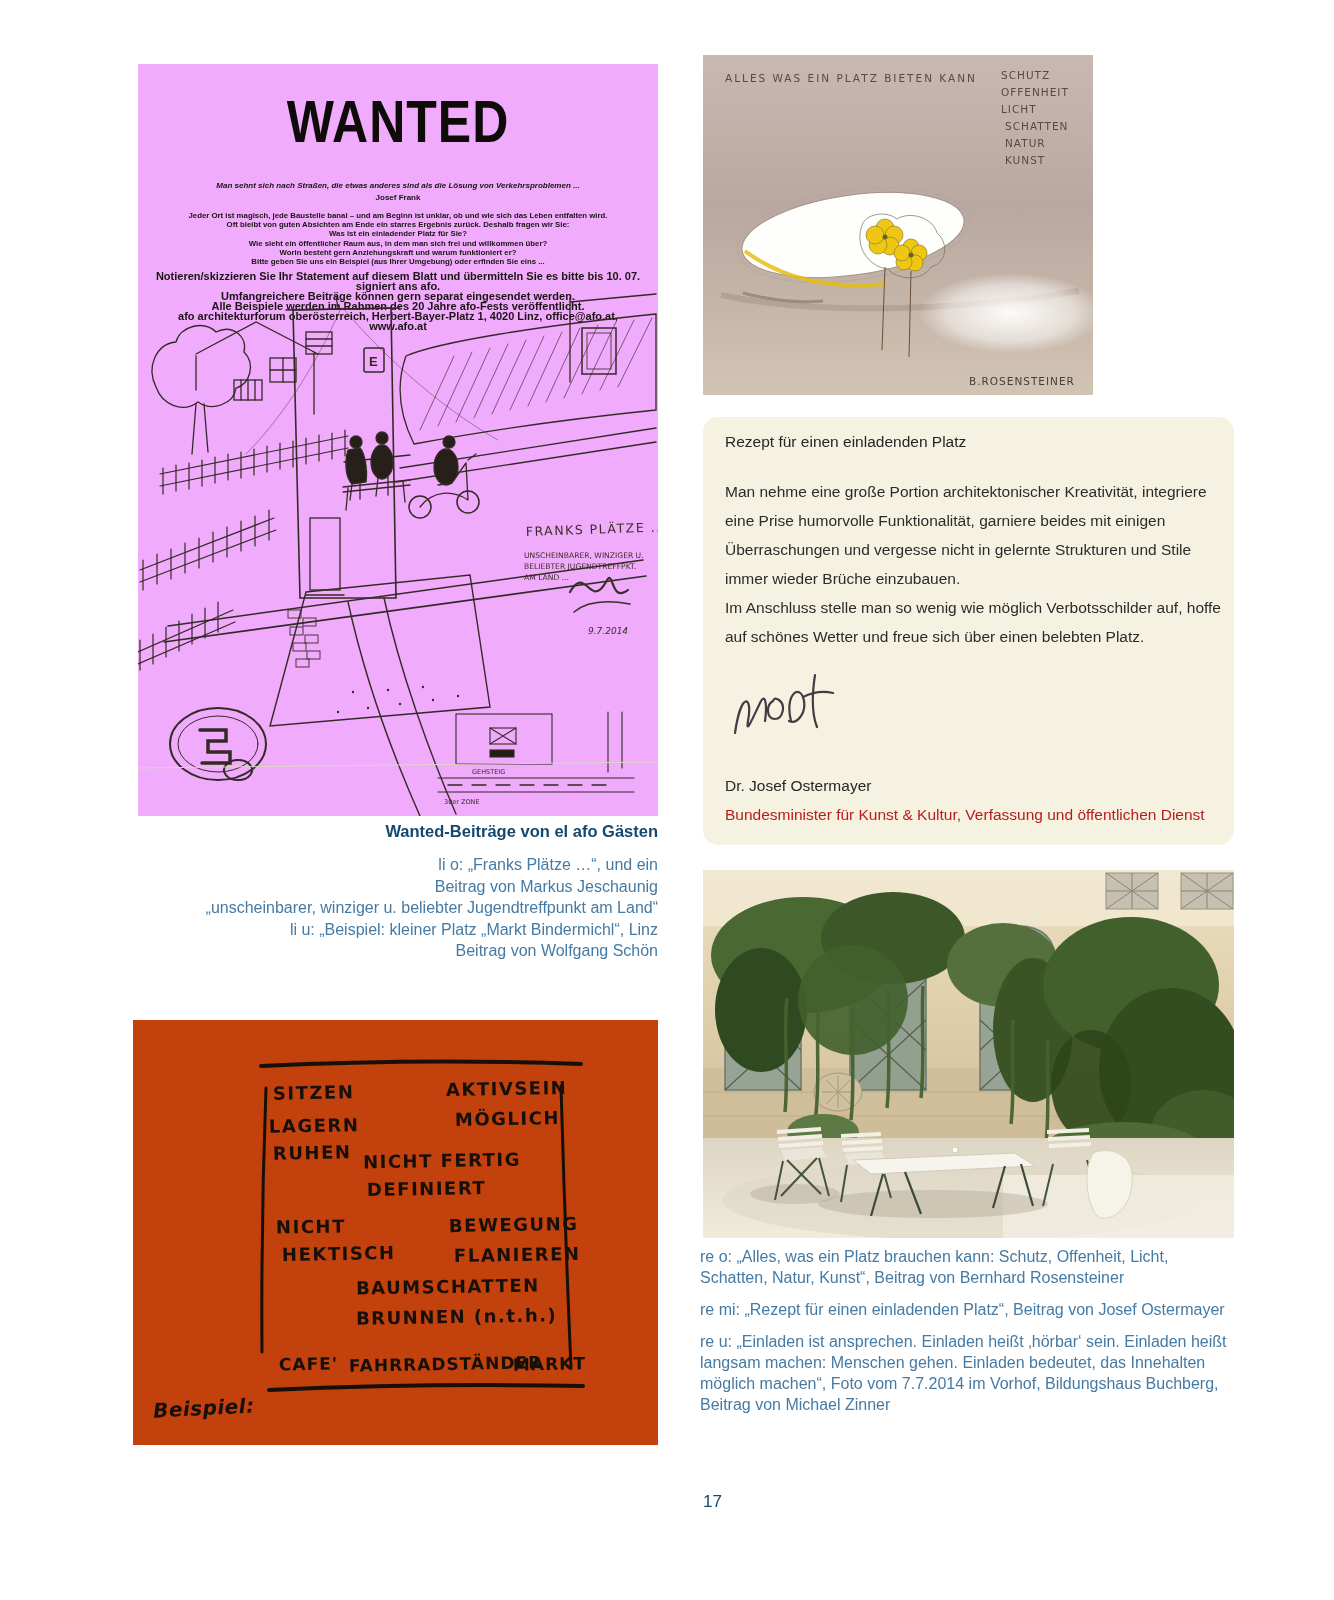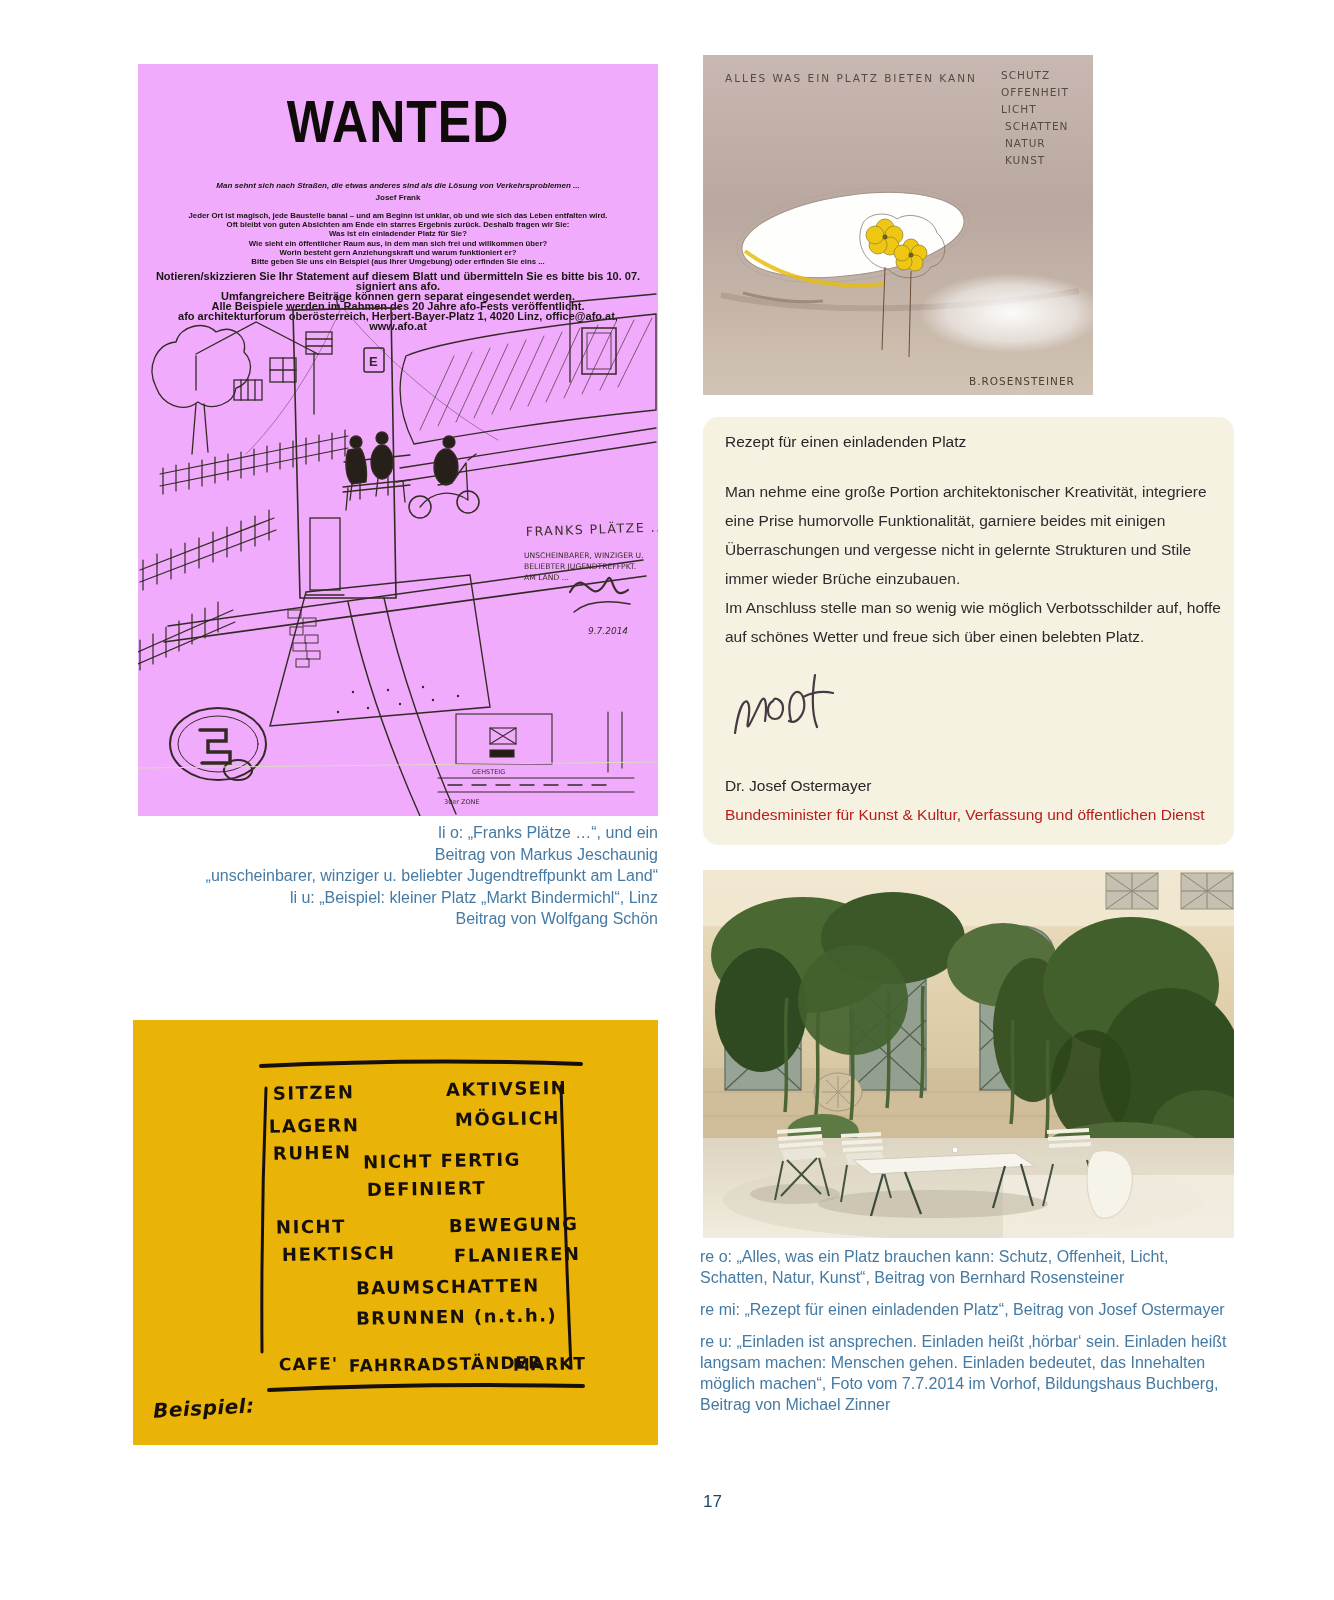--- a/index.html
+++ b/index.html
@@ -14,21 +14,21 @@
   .p-quote{top:117px;font-size:8px;font-style:italic;}
   .p-author{top:129px;font-size:8px;}
   .p-intro{top:147px;font-size:7.8px;line-height:9.2px;font-weight:700;}
   .p-notice{top:207px;font-size:11px;line-height:10px;}
   .sketch-svg{left:0;top:228px;}
   
   .lcap{left:138px;top:822px;width:520px;text-align:right;}
   .lcap h3{margin:0 0 13px 0;font-size:16.5px;font-weight:700;color:#16486e;}
   .lcap div{font-size:16px;line-height:21.5px;color:#447aa4;}
   
-  .notes{left:133px;top:1020px;width:525px;height:425px;background:#eab308;}
+  .notes{left:133px;top:1020px;width:525px;height:425px;background:#c2410c;}
   .mk{position:absolute;font-family:"DejaVu Sans",sans-serif;font-weight:700;font-size:18px;
       letter-spacing:1.5px;color:#17100a;transform:rotate(-1deg);white-space:nowrap;}
   .mk.small{font-size:17px;letter-spacing:1px;}
   .mk.script{font-weight:600;font-style:italic;font-size:20px;letter-spacing:.5px;transform:rotate(-3deg);}
   
   .drawing{left:703px;top:55px;width:390px;height:340px;}
   .recipe{left:703px;top:417px;width:531px;height:428px;background:#f6f2e2;border-radius:15px;}
   .recipe .t{left:22px;top:16px;font-size:15.5px;color:#262626;}
   .recipe .p1{left:22px;top:60px;width:494px;font-size:15.5px;line-height:29px;color:#2b2b2b;}
   .recipe .p2{left:22px;top:176px;width:500px;font-size:15.5px;line-height:29px;color:#2b2b2b;}
@@ -181,20 +181,21 @@
           <path d="M432,300 C448,272 452,318 468,290 C476,274 472,312 490,298" stroke-width="2.2" stroke="#3a2e26"></path>
           <path d="M436,320 C450,308 470,308 492,312" stroke-width="1.6" stroke="#3a2e26"></path>
           <text x="450" y="342" font-size="9" font-style="italic" fill="#3a2e26" stroke="none" class="hw">9.7.2014</text>
         </g>
         <path d="M0,476 L520,470" stroke="#ddd6c2" stroke-width="1"></path>
       </g>
     </svg>
   </div>
 
   <div class="abs lcap">
+    <h3>Wanted-Beiträge von el afo Gästen</h3>
     <div>li o: „Franks Plätze …“, und ein</div>
     <div>Beitrag von Markus Jeschaunig</div>
     <div>„unscheinbarer, winziger u. beliebter Jugendtreffpunkt am Land“</div>
     <div>li u: „Beispiel: kleiner Platz „Markt Bindermichl“, Linz</div>
     <div>Beitrag von Wolfgang Schön</div>
   </div>
 
   <div class="abs notes">
     <svg class="abs" style="left:0;top:0" width="525" height="425" viewBox="0 0 525 425">
       <g stroke="#17100a" fill="none" stroke-linecap="round">

